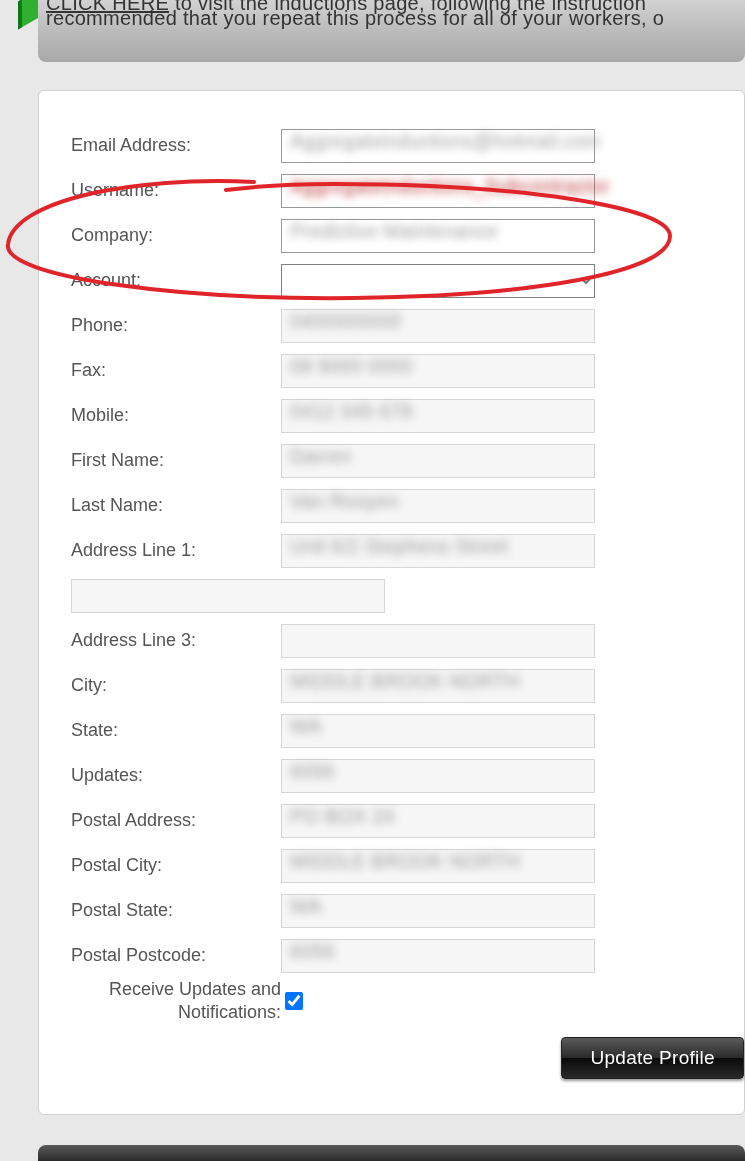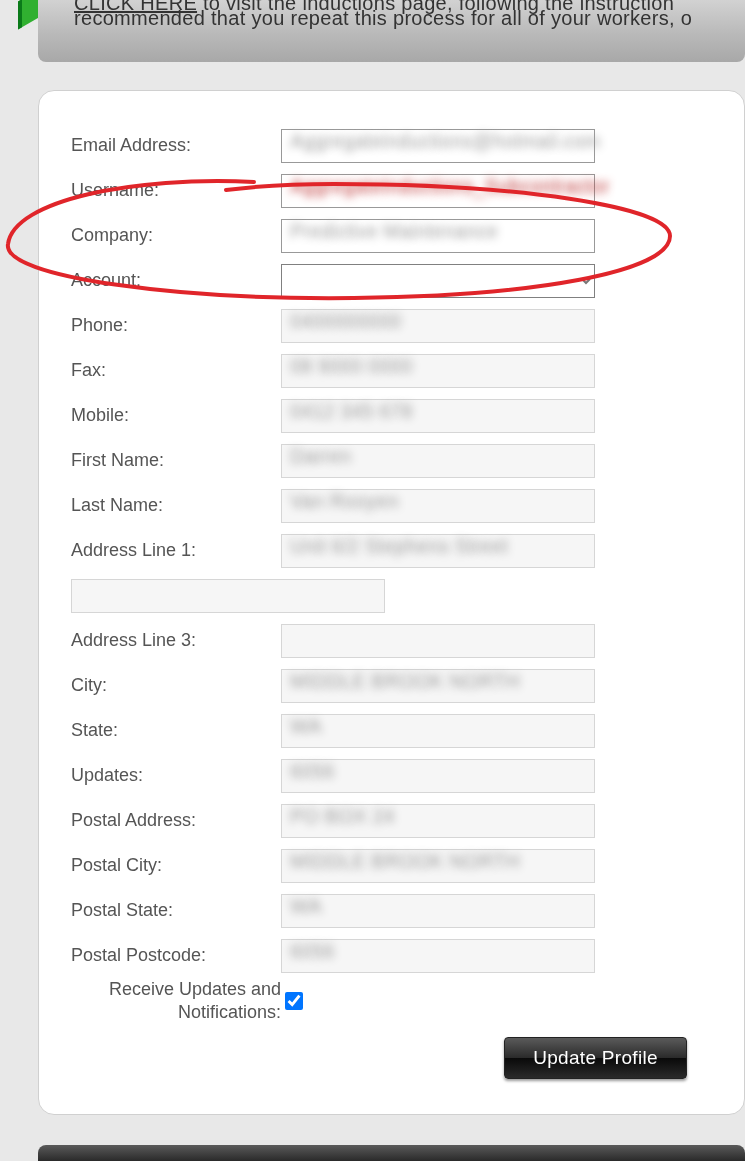--- a/index.html
+++ b/index.html
@@ -19,21 +19,21 @@
   }
   
   .banner {
     position: absolute;
     top: 0;
     left: 38px;
     right: 0;
     height: 62px;
     background: linear-gradient(#d2d2d2, #b9b9b9 55%, #a8a8a8);
     border-radius: 0 0 8px 8px;
-    padding: 0 36px;
+    padding: 0 8px;
     font-size: 20px;
     color: #333;
     letter-spacing: .3px;
     overflow: hidden;
   }
   .banner .bline {
     white-space: nowrap;
     margin-top: -8px;
   }
   .banner .bline a {
@@ -53,21 +53,21 @@
   }
   
   .card {
     position: absolute;
     top: 90px;
     left: 38px;
     right: 0;
     bottom: 46px;
     background: #fff;
     border: 1px solid #d0d0d0;
-    border-radius: 16px;
+    border-radius: 6px;
     padding: 32px 0 24px 32px;
   }
   .form-row {
     display: flex;
     align-items: center;
     min-height: 45px;
   }
   .form-label {
     width: 210px;
     font-size: 18px;
@@ -104,21 +104,21 @@
     background: #fff;
     border: 1px solid #808080;
     padding: 0 4px;
   }
   .checkbox {
     width: 18px;
     height: 18px;
   }
   .btn-row {
     display: flex;
-    justify-content: center;
+    justify-content: flex-end;
     padding-left: 376px;
     margin-top: 14px;
   }
   .btn {
     height: 42px;
     padding: 0 28px;
     border: 1px solid #222;
     border-radius: 4px;
     background: linear-gradient(#5a5a5a, #2a2a2a 50%, #0a0a0a 51%, #2a2a2a);
     color: #fff;

